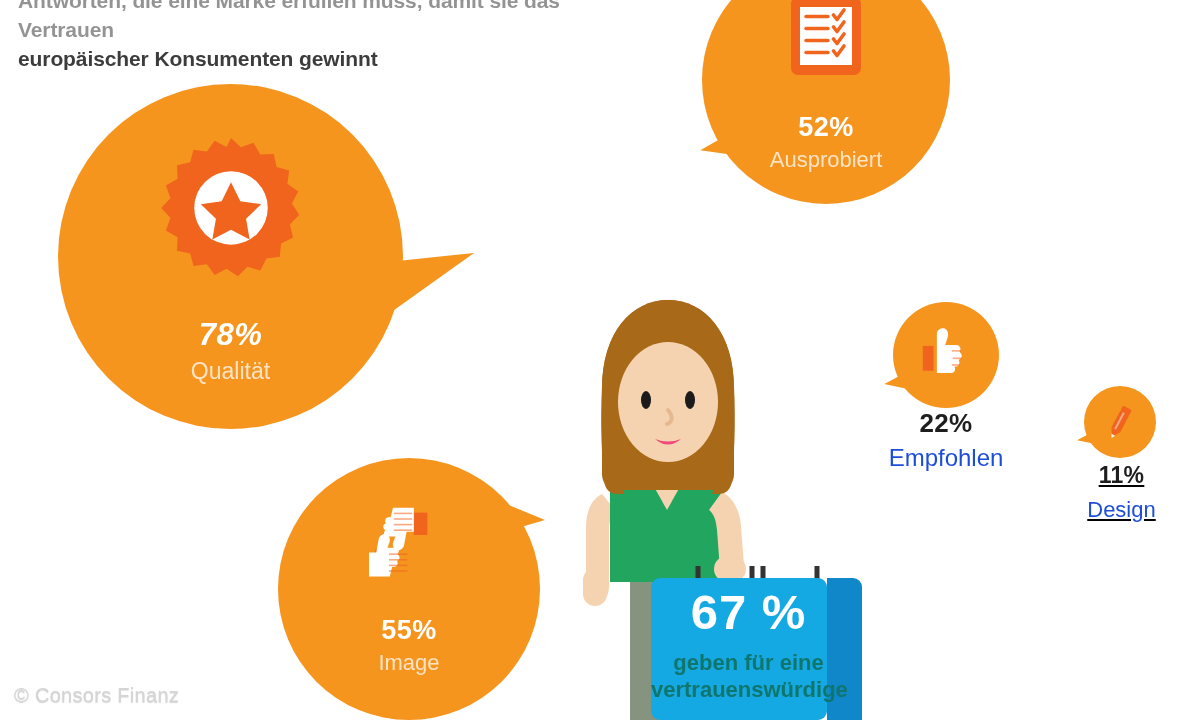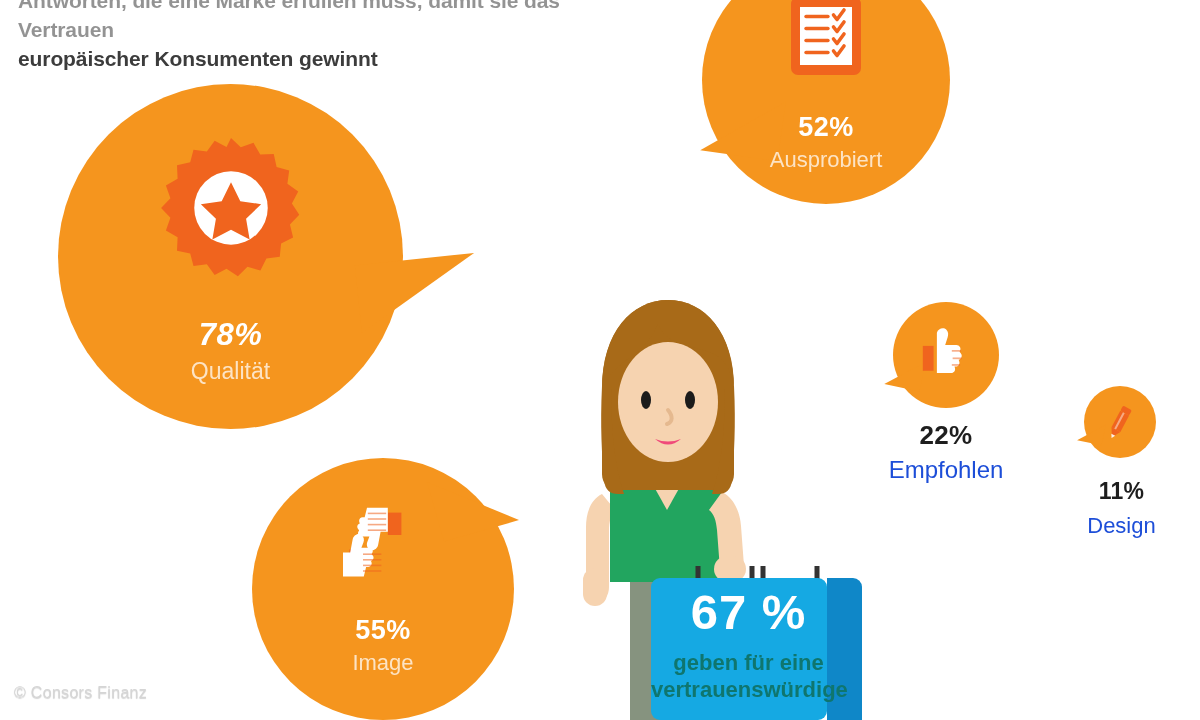--- a/index.html
+++ b/index.html
@@ -130,21 +130,21 @@
     top: 86px;
     border-bottom: 40px solid #f5951e;
     border-left: 50px solid transparent;
     transform: rotate(10deg);
   }
   #bubble-ethisch .pct { font-size: 24px; margin-top: 18px; }
   #bubble-ethisch .lbl { font-size: 19px; margin-top: 4px; }
 
   
   #bubble-image {
-    left: 252px;
+    left: 278px;
     top: 458px;
     width: 262px;
     height: 262px;
   }
   #bubble-image .tail {
     left: 182px;
     top: 12px;
     border-bottom: 62px solid #f5951e;
     border-right: 78px solid transparent;
     transform: rotate(-16deg);
@@ -191,24 +191,24 @@
     display: block;
     color: #1e1e1e;
     font-weight: 700;
     letter-spacing: 0.3px;
   }
   .outside-caption .o-lbl {
     display: block;
     color: #1d4ed8;
     font-weight: 400;
   }
-  #caption-empfohlen { left: 846px; top: 420px; width: 200px; }
+  #caption-empfohlen { left: 846px; top: 408px; width: 200px; }
   #caption-empfohlen .o-pct { font-size: 26px; }
   #caption-empfohlen .o-lbl { font-size: 24px; margin-top: 5px; }
-  #caption-design { left: 1044px; top: 478px; width: 155px; }
+  #caption-design { left: 1044px; top: 462px; width: 155px; text-decoration: underline; }
   #caption-design .o-pct { font-size: 23px; }
   #caption-design .o-lbl { font-size: 22px; margin-top: 8px; }
 
   
   #woman {
     position: absolute;
     left: 556px;
     top: 278px;
     width: 310px;
     height: 442px;
@@ -248,21 +248,21 @@
     line-height: 1.23;
   }
   #bag-text .bag-l1 { margin-top: 12px; }
 
   
   #copyright {
     position: absolute;
     left: 14px;
     top: 684px;
     color: #d5d5d5;
-    font-size: 16px;
+    font-size: 20px;
     font-weight: 400;
     letter-spacing: 0.3px;
     text-shadow: 0 1px 1px rgba(0,0,0,0.18);
     font-family: "Liberation Sans", sans-serif;
   }
 </style>
 </head>
 <body>
 
 <div id="stage">

